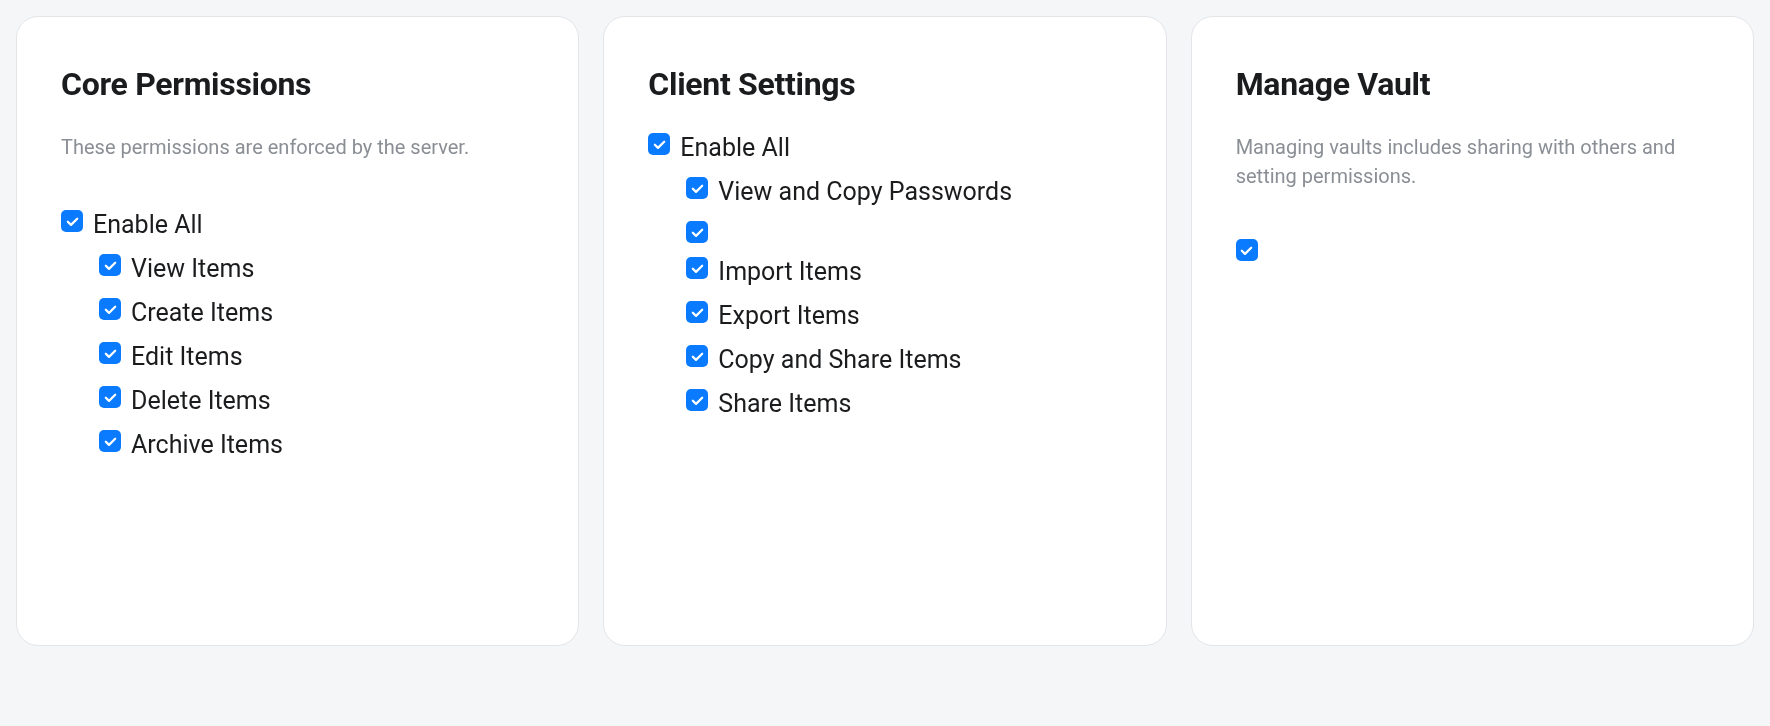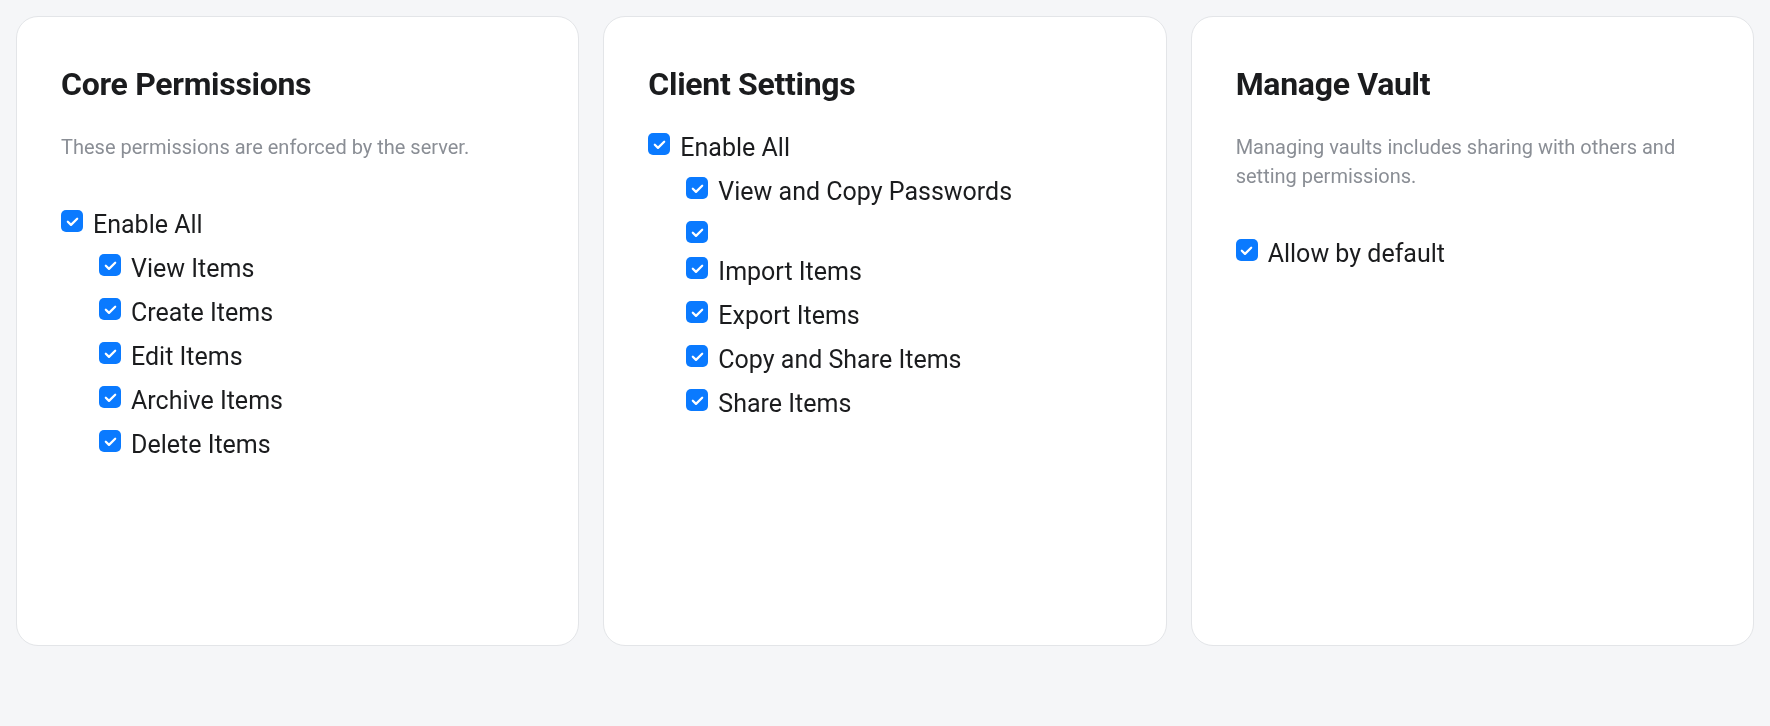--- a/index.html
+++ b/index.html
@@ -112,29 +112,29 @@
           </svg>
       </span>
       <span class="option-label">Edit Items</span>
     </div>
     <div class="option-row child">
       <span class="checkbox">
         <svg viewBox="0 0 16 16" fill="none">
             <path d="M3 8.2 L6.4 11.6 L13 5" stroke="#fff" stroke-width="2.4" stroke-linecap="round" stroke-linejoin="round"></path>
           </svg>
       </span>
+      <span class="option-label">Delete Items</span>
+    </div>
+    <div class="option-row child">
+      <span class="checkbox">
+        <svg viewBox="0 0 16 16" fill="none">
+            <path d="M3 8.2 L6.4 11.6 L13 5" stroke="#fff" stroke-width="2.4" stroke-linecap="round" stroke-linejoin="round"></path>
+          </svg>
+      </span>
       <span class="option-label">Archive Items</span>
-    </div>
-    <div class="option-row child">
-      <span class="checkbox">
-        <svg viewBox="0 0 16 16" fill="none">
-            <path d="M3 8.2 L6.4 11.6 L13 5" stroke="#fff" stroke-width="2.4" stroke-linecap="round" stroke-linejoin="round"></path>
-          </svg>
-      </span>
-      <span class="option-label">Delete Items</span>
     </div>
   </div>
 
   <div class="card">
     <h2 class="card-title">Client Settings</h2>
 
     <div class="option-row">
       <span class="checkbox">
         <svg viewBox="0 0 16 16" fill="none">
             <path d="M3 8.2 L6.4 11.6 L13 5" stroke="#fff" stroke-width="2.4" stroke-linecap="round" stroke-linejoin="round"></path>
@@ -195,17 +195,16 @@
   <div class="card">
     <h2 class="card-title">Manage Vault</h2>
     <p class="card-desc">Managing vaults includes sharing with others and setting permissions.</p>
 
     <div class="option-row">
       <span class="checkbox">
         <svg viewBox="0 0 16 16" fill="none">
             <path d="M3 8.2 L6.4 11.6 L13 5" stroke="#fff" stroke-width="2.4" stroke-linecap="round" stroke-linejoin="round"></path>
           </svg>
       </span>
-      <span class="option-label">Allow by default</span>
     </div>
   </div>
 
 </div>
 
 </body></html>

